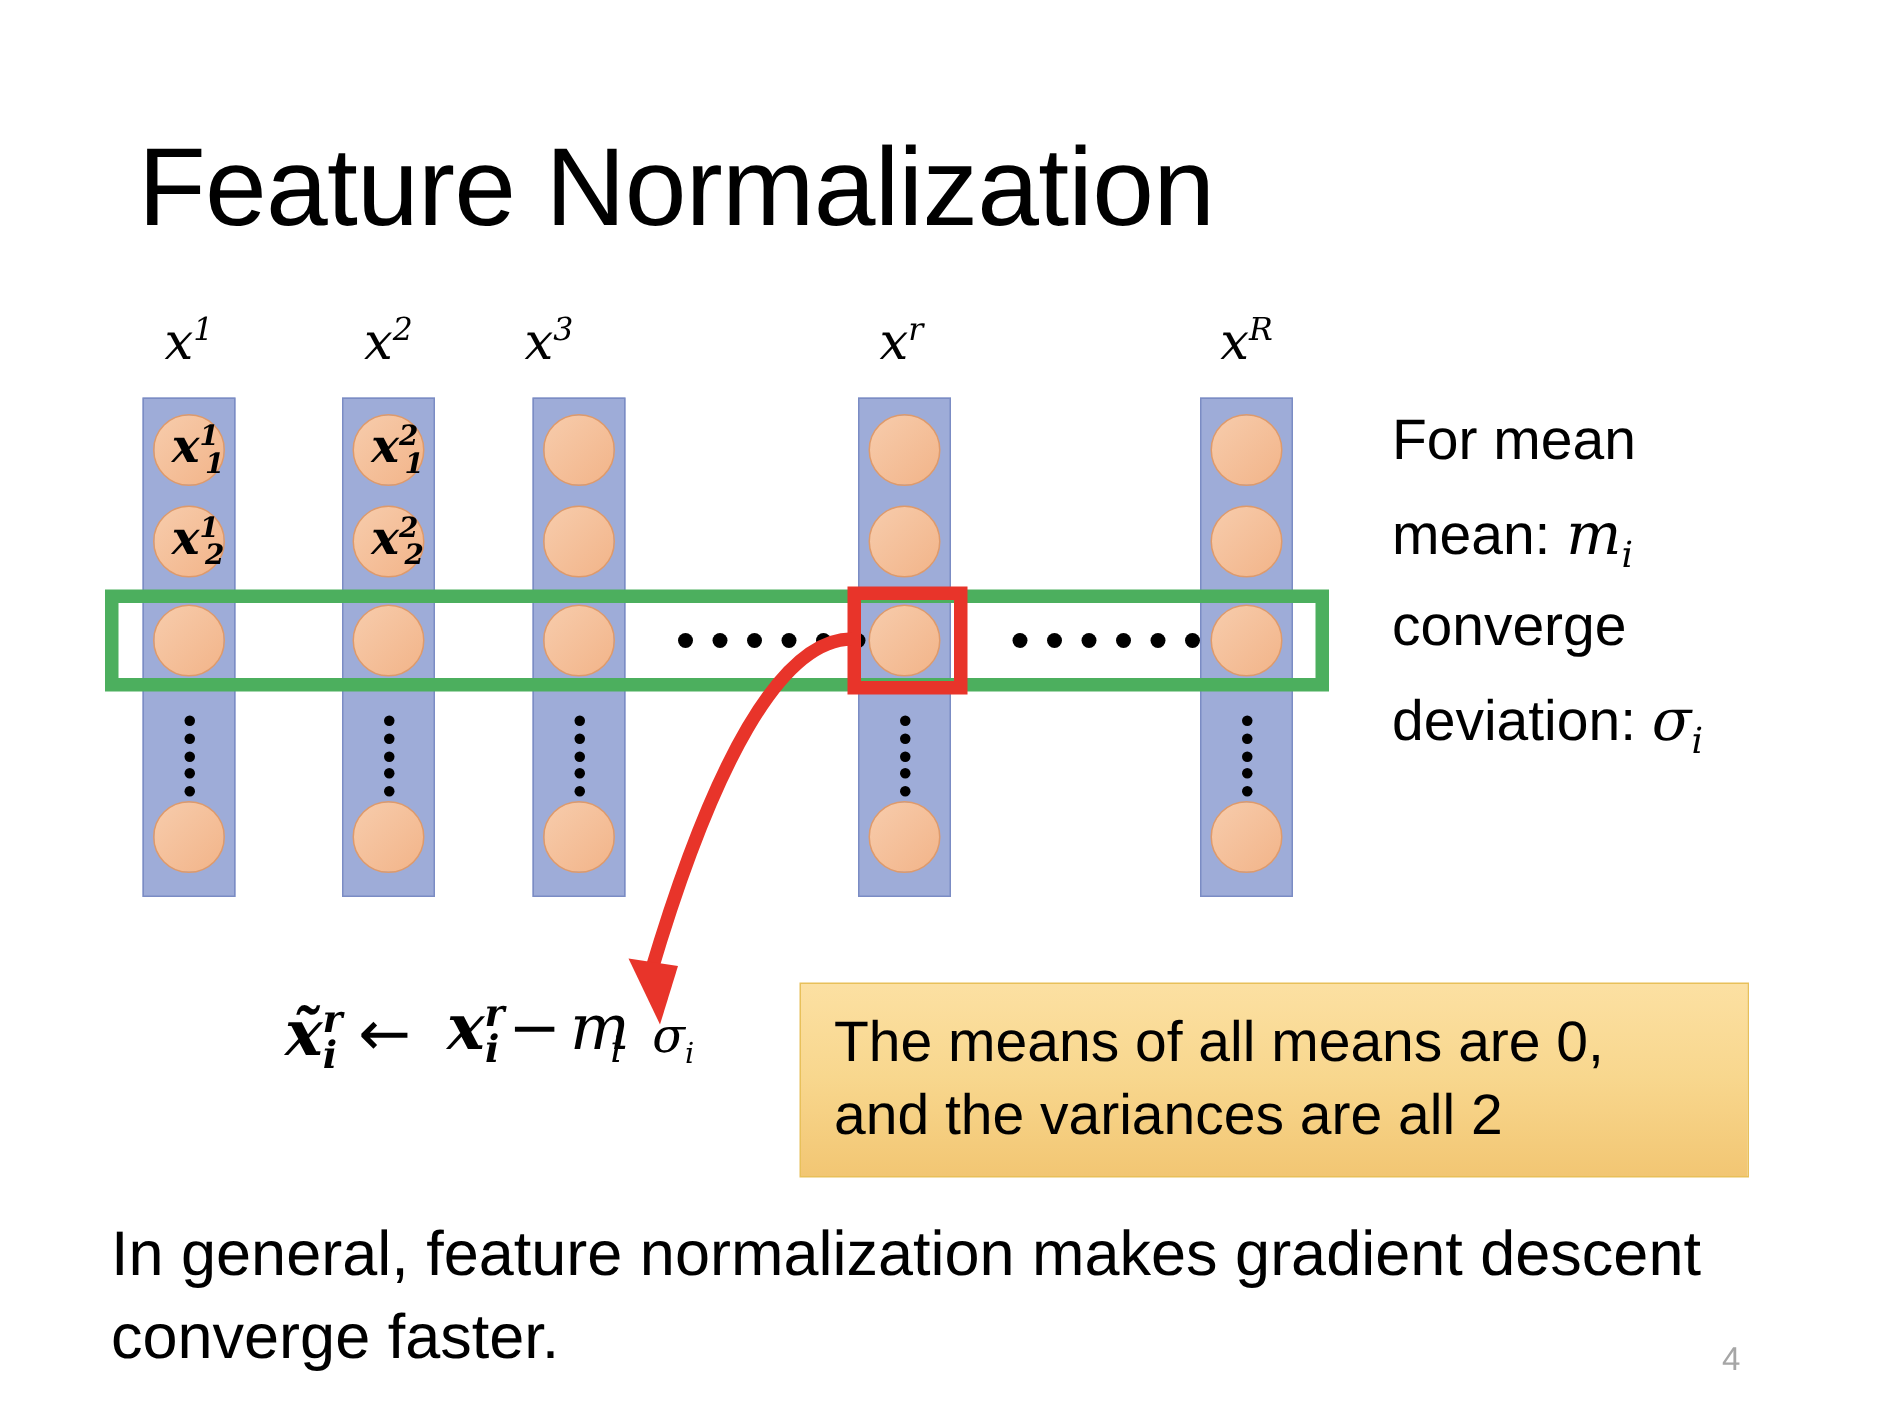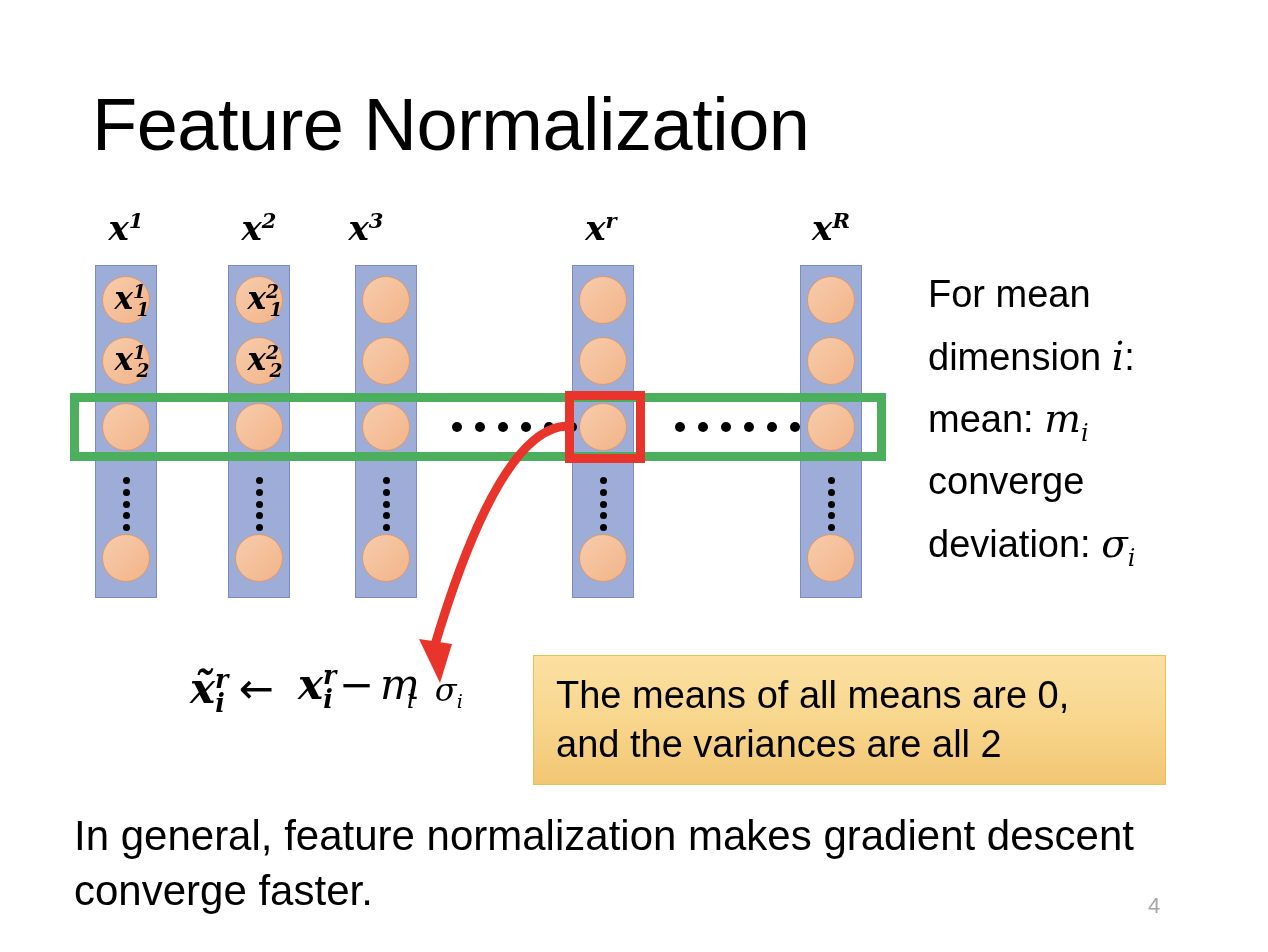--- a/index.html
+++ b/index.html
@@ -38,21 +38,21 @@
     position: absolute;
     width: 62px;
     background: #9EACD8;
     border: 1px solid #7B8CC4;
     box-sizing: border-box;
   }
   .col-label {
     position: absolute;
     font-family: "DejaVu Serif", "Liberation Serif", serif;
     font-style: italic;
-    font-weight: bold;
+    font-weight: normal;
     font-size: 34px;
     color: #000000;
     white-space: nowrap;
     text-align: center;
   }
   .col-label sup {
     font-size: 0.62em;
     vertical-align: super;
     line-height: 0;
   }
@@ -424,21 +424,20 @@
 
   <div id="red-rect"></div>
 
   <svg id="arrow-svg" viewBox="0 0 200 290">
     <path d="M 168 26 C 120 26, 75 110, 34 248" stroke="#E8342A" stroke-width="9" fill="none" stroke-linecap="butt"></path>
     <polygon points="40,283 19,239 52,244" fill="#E8342A"></polygon>
   </svg>
 
   <div id="explain">
     <div>For mean</div>
-    <div><span>dimension </span><span class="mathvar">i</span><span>:</span></div>
     <div><span>mean: </span><span class="mathvar"><span>m</span><sub>i</sub></span></div>
     <div>converge</div>
     <div><span>deviation: </span><span class="mathvar"><span>σ</span><sub>i</sub></span></div>
   </div>
 
   <div id="formula">
     <span class="lhs"><span>x̃</span><sup>r</sup><sub>i</sub></span>
     <span class="assign">←</span>
     <span class="frac">
       <span class="num"><span>x</span><sup>r</sup><sub>i</sub><span class="minus">−</span><span class="mvar"><span>m</span><sub>i</sub></span></span>

